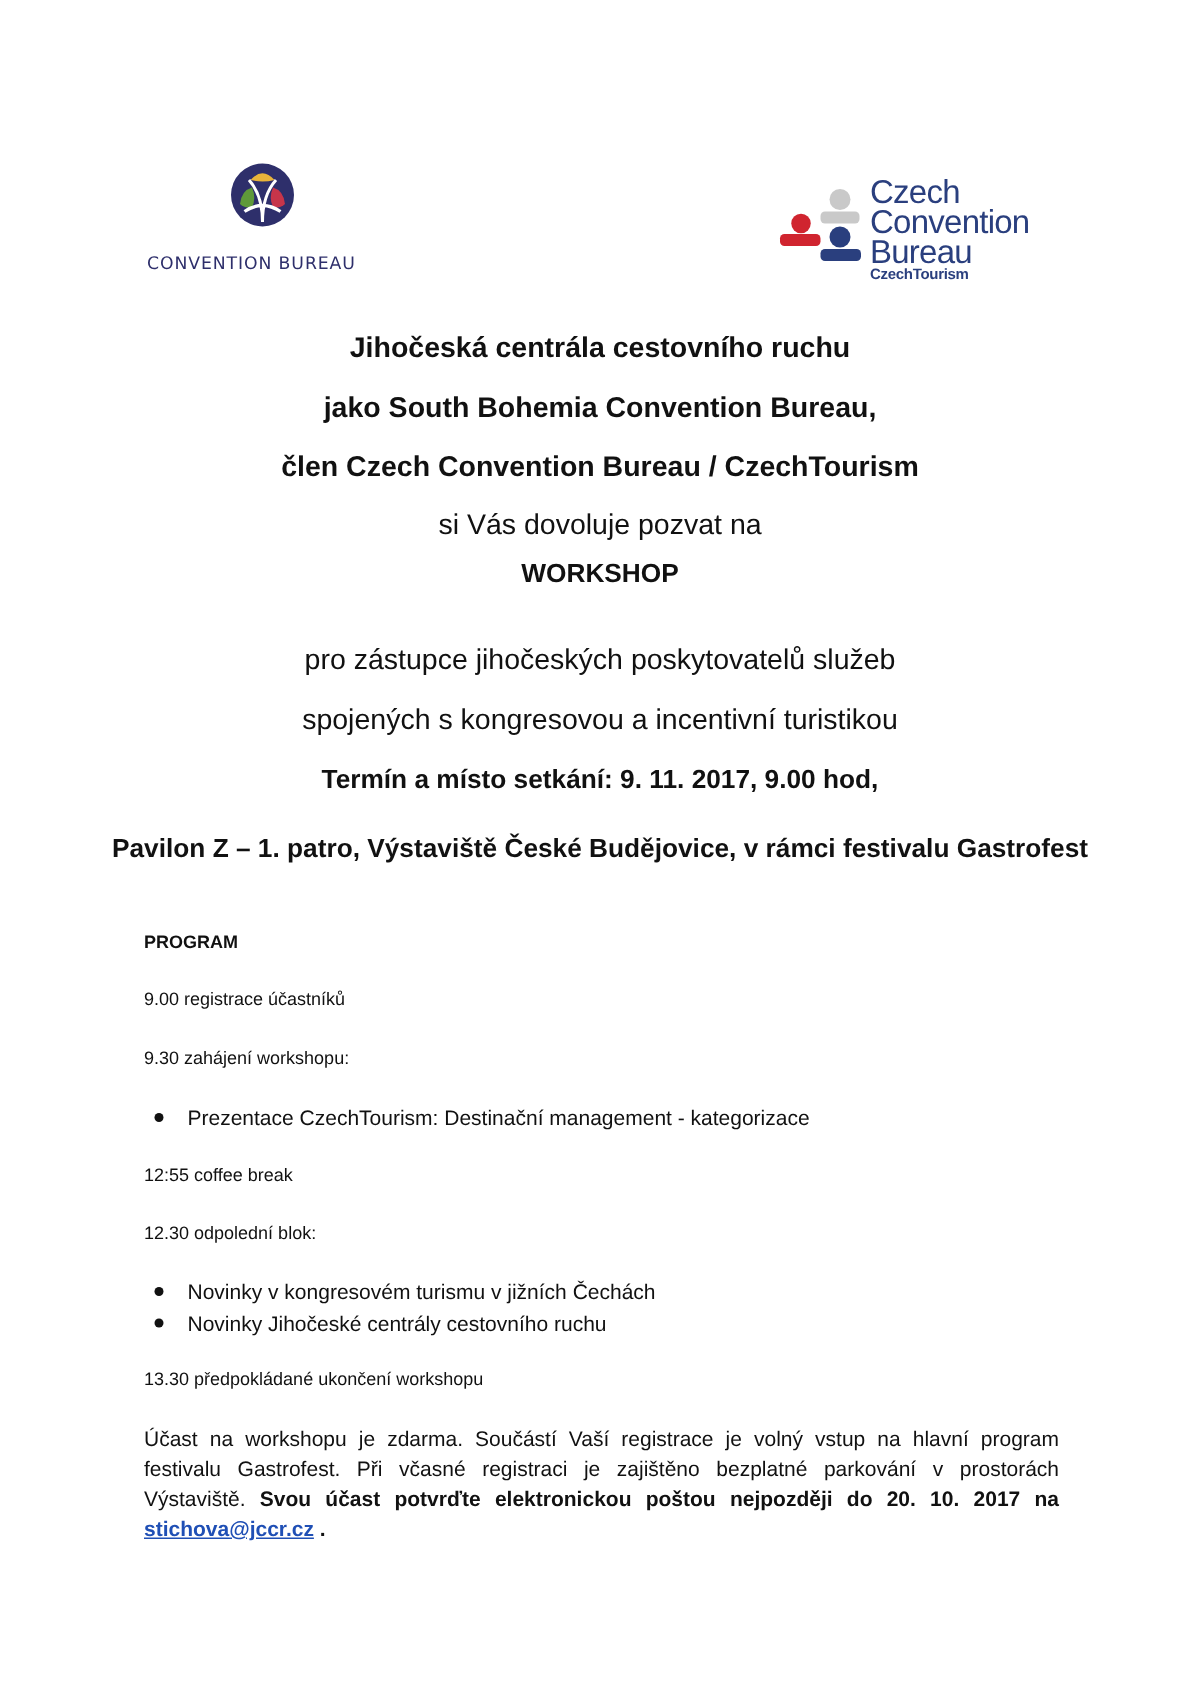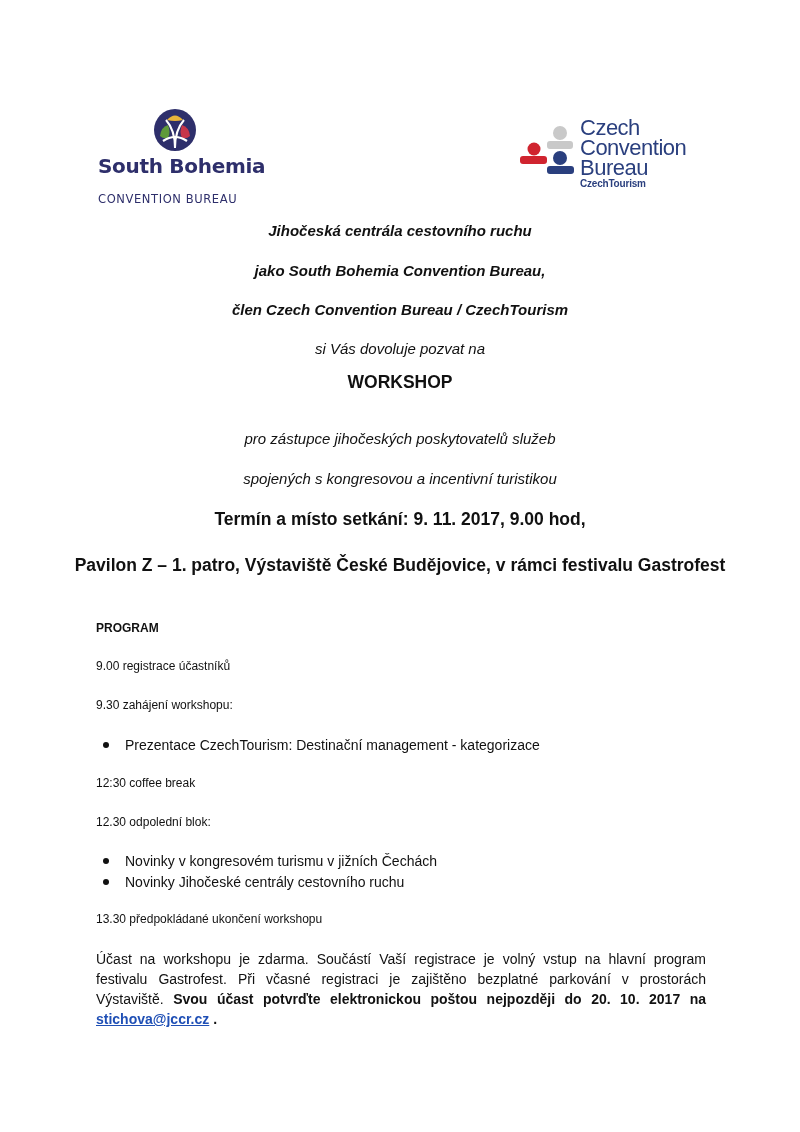--- a/index.html
+++ b/index.html
@@ -7,21 +7,21 @@
          font-family:"Liberation Sans", sans-serif; color:#111; }
   .abs { position:absolute; }
   .center { left:0; width:800px; text-align:center; }
   .sb-logo { left:95px; top:108px; width:170px; }
   .sb-title { font-family:"DejaVu Sans", sans-serif; font-weight:bold; font-size:20px; color:#2e2f6b; letter-spacing:-0.3px; white-space:nowrap; }
   .sb-sub { font-family:"DejaVu Sans", sans-serif; font-size:11.5px; color:#2e2f6b; letter-spacing:0.6px; white-space:nowrap; margin-top:14px; }
   .ccb-logo { left:518px; top:118px; width:190px; height:75px; }
   .ccb-text { position:absolute; left:62px; top:0; color:#2a3f7e; font-family:"Liberation Sans", sans-serif; font-size:22px; line-height:20px; font-weight:normal; letter-spacing:-0.5px; }
   .ccb-small { position:absolute; left:62px; top:60px; font-size:10px; font-weight:bold; color:#2a3f7e; letter-spacing:-0.2px; }
   .bold { font-weight:bold; }
-  .t13 { font-size:15px;font-style:italic; }
+  .t13 { font-size:19px; }
   .t17 { font-size:17.5px; }
   .left { left:96px; font-size:12px; white-space:nowrap; }
   .bullet { left:103px; font-size:14px; white-space:nowrap; }
   .bullet .dot { display:inline-block; width:6px; height:6px; border-radius:50%; background:#111; margin-right:16px; vertical-align:middle; position:relative; top:-1px; }
   .para { left:96px; width:610px; font-size:14px; line-height:20px; text-align:justify; }
   .para a { color:#1f4fb5; text-decoration:underline; font-weight:bold; }
 </style>
 </head>
 <body>
 
@@ -29,21 +29,20 @@
   <svg width="44" height="44" viewBox="0 0 44 44" style="position:absolute;left:58px;top:0;">
     <circle cx="22" cy="22" r="21" fill="#2e2f6b"></circle>
     <path d="M14 12 Q22 3 30 12 Q22 14 14 12Z" fill="#e8b43a"></path>
     <path d="M7 28 Q8 19 15 17 Q18 24 15 30 Q10 31 7 28Z" fill="#5f9a3a"></path>
     <path d="M37 28 Q36 19 29 17 Q26 24 29 30 Q34 31 37 28Z" fill="#c7354a"></path>
     <path d="M10 33 Q22 25 34 33" stroke="#fff" stroke-width="2.2" fill="none"></path>
     <path d="M13 12 Q22 22 22 40" stroke="#fff" stroke-width="2" fill="none"></path>
     <path d="M31 12 Q22 22 22 40" stroke="#fff" stroke-width="2" fill="none"></path>
   </svg>
   <div style="position:absolute;top:46px;left:3px;">
-    <div class="sb-title">South Bohemia</div>
     <div class="sb-sub">CONVENTION BUREAU</div>
   </div>
 </div>
 
 <div class="abs ccb-logo">
   <svg width="62" height="60" viewBox="0 0 62 60" style="position:absolute;left:0;top:6px;">
     <circle cx="42" cy="9" r="7" fill="#c9c9c9"></circle>
     <rect x="29" y="17" width="26" height="8" rx="3" fill="#c9c9c9"></rect>
     <circle cx="16" cy="25" r="6.5" fill="#d0242f"></circle>
     <rect x="2" y="32" width="27" height="8" rx="3" fill="#d0242f"></rect>
@@ -68,21 +67,21 @@
 <div class="abs center t13" style="top:430px;">pro zástupce jihočeských poskytovatelů služeb</div>
 <div class="abs center t13" style="top:470px;">spojených s kongresovou a incentivní turistikou</div>
 
 <div class="abs center bold t17" style="top:509px;">Termín a místo setkání: 9. 11. 2017, 9.00 hod,</div>
 <div class="abs center bold t17" style="top:555px;">Pavilon Z – 1. patro, Výstaviště České Budějovice, v rámci festivalu Gastrofest</div>
 
 <div class="abs left bold" style="top:621px;">PROGRAM</div>
 <div class="abs left" style="top:659px;">9.00  registrace účastníků</div>
 <div class="abs left" style="top:698px;">9.30  zahájení workshopu:</div>
 <div class="abs bullet" style="top:737px;"><span class="dot"></span><span>Prezentace CzechTourism: Destinační management - kategorizace</span></div>
-<div class="abs left" style="top:776px;">12:30 coffee break</div>
+<div class="abs left" style="top:776px;">12:55 coffee break</div>
 <div class="abs left" style="top:815px;">12.30 odpolední blok:</div>
 <div class="abs bullet" style="top:853px;"><span class="dot"></span><span>Novinky v kongresovém turismu v jižních Čechách</span></div>
 <div class="abs bullet" style="top:874px;"><span class="dot"></span><span>Novinky Jihočeské centrály cestovního ruchu</span></div>
 <div class="abs left" style="top:912px;">13.30 předpokládané ukončení workshopu</div>
 
 <div class="abs para" style="top:949px;">
   <span>Účast na workshopu je zdarma. Součástí Vaší registrace je volný vstup na hlavní program festivalu Gastrofest. Při včasné registraci je zajištěno bezplatné parkování v prostorách Výstaviště. </span><b>Svou účast potvrďte elektronickou poštou nejpozději do 20. 10. 2017 na</b>
   <a>stichova@jccr.cz</a><b> .</b>
 </div>
 

